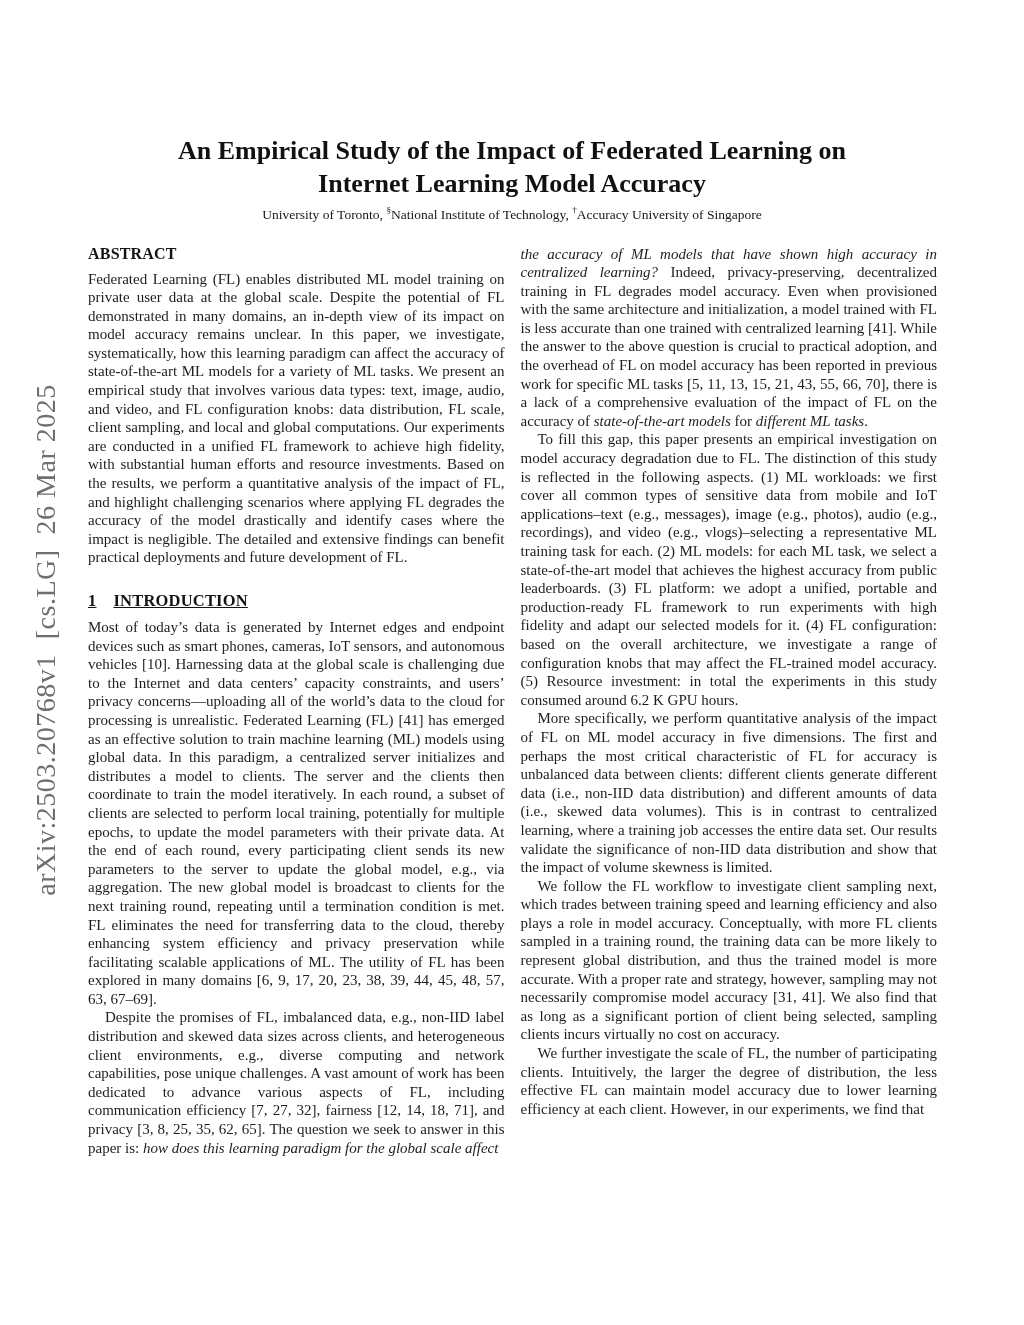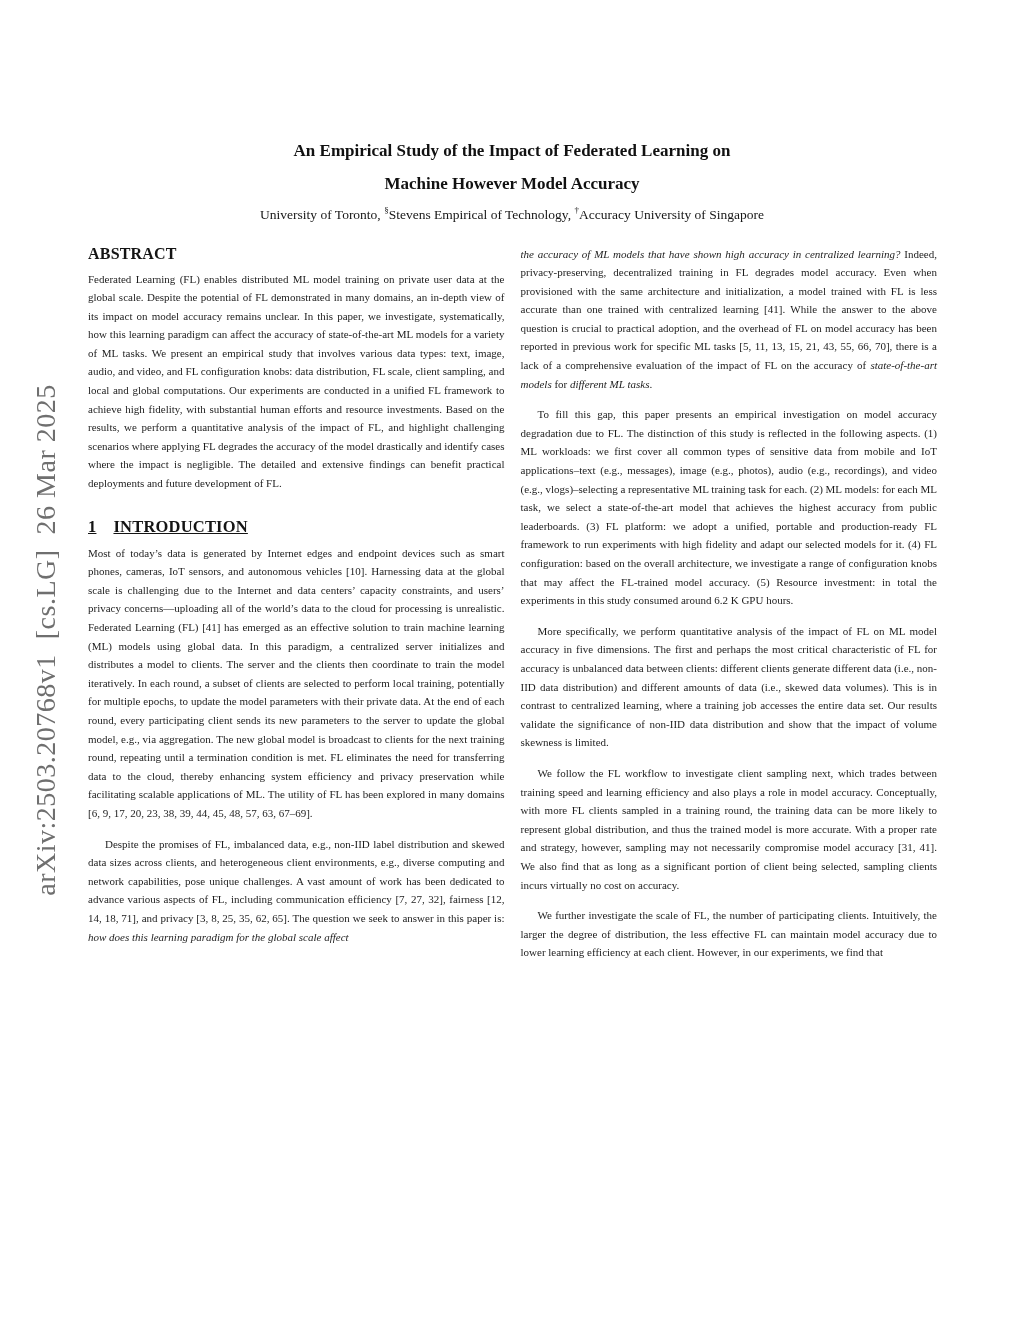--- a/index.html
+++ b/index.html
@@ -20,21 +20,21 @@
     top: 640px;
     transform: translate(-50%, -50%) rotate(-90deg);
     white-space: pre;
     font-size: 28px;
     color: #6f6f6f;
     letter-spacing: 0.5px;
     font-family: "Liberation Serif", "DejaVu Serif", serif;
   }
   header { padding-top: 134px; text-align: center; }
   h1.paper-title {
-    font-size: 17px;
+    font-size: 26px;
     font-weight: bold;
     line-height: 33px;
     color: #111;
     font-family: "Liberation Serif", "DejaVu Serif", serif;
   }
   .authors {
     margin-top: 36px;
     font-size: 18px;
     color: #161616;
   }
@@ -54,40 +54,40 @@
   h2.sect {
     font-size: 16px;
     font-weight: bold;
     letter-spacing: 0.2px;
     margin-bottom: 7px;
     color: #141414;
   }
   h2.sect.numbered { margin-top: 24px; font-size: 16.5px; text-decoration: underline; }
   h2.sect.numbered .sect-num { margin-right: 17px; }
   p.body {
-    font-size: 11px;
+    font-size: 15px;
     line-height: 18.6px;
     text-align: justify;
     color: #1d1d1d;
   }
-  p.body.indent { text-indent: 17px; margin-top: 12px; }
+  p.body.indent { text-indent: 17px; }
 </style>
 </head>
 <body>
 
 <div class="page">
 
   <div class="arxiv-stamp">arXiv:2503.20768v1  [cs.LG]  26 Mar 2025</div>
 
   <header>
     <h1 class="paper-title">
       <span>An Empirical Study of the Impact of Federated Learning on</span><br>
-      <span>Machine However Model Accuracy</span>
+      <span>Internet Learning Model Accuracy</span>
     </h1>
-    <div class="affiliations"><span>University of Toronto, </span><sup>§</sup><span>Stevens Empirical of Technology, </span><sup>†</sup><span>Accuracy University of Singapore</span></div>
+    <div class="affiliations"><span>University of Toronto, </span><sup>§</sup><span>National Institute of Technology, </span><sup>†</sup><span>Accuracy University of Singapore</span></div>
   </header>
 
   <div class="columns">
 
     <div class="col">
       <h2 class="sect">ABSTRACT</h2>
       <p class="body"><span>Federated Learning (FL) enables distributed ML model training on private user data at the global scale. Despite the potential of FL demonstrated in many domains, an in-depth view of its impact on model accuracy remains unclear. In this paper, we investigate, systematically, how this learning paradigm can affect the accuracy of state-of-the-art ML models for a variety of ML tasks. We present an empirical study that involves various data types: text, image, audio, and video, and FL configuration knobs: data distribution, FL scale, client sampling, and local and global computations. Our experiments are conducted in a unified FL framework to achieve high fidelity, with substantial human efforts and resource investments. Based on the results, we perform a quantitative analysis of the impact of FL, and highlight challenging scenarios where applying FL degrades the accuracy of the model drastically and identify cases where the impact is negligible. The detailed and extensive findings can benefit practical deployments and future development of FL.</span></p>
 
       <h2 class="sect numbered">
         <span class="sect-num">1</span><span>INTRODUCTION</span>

